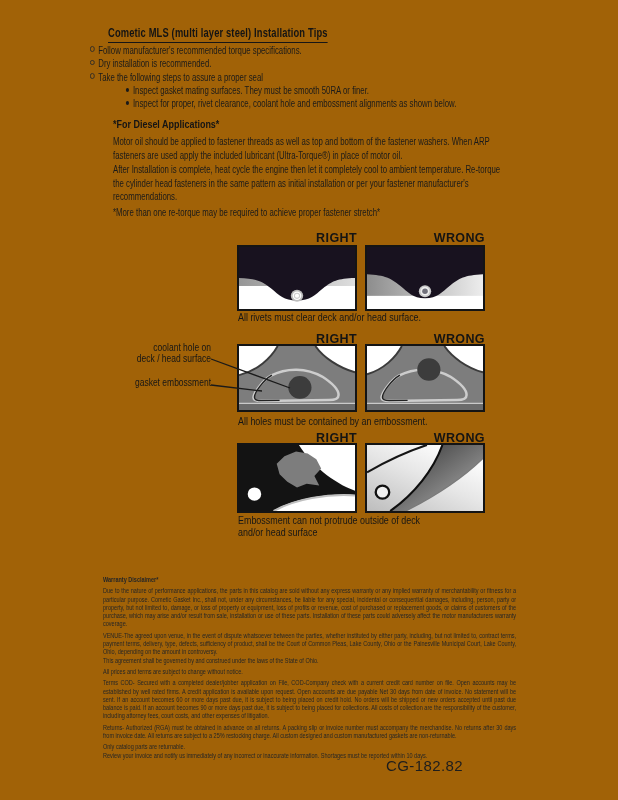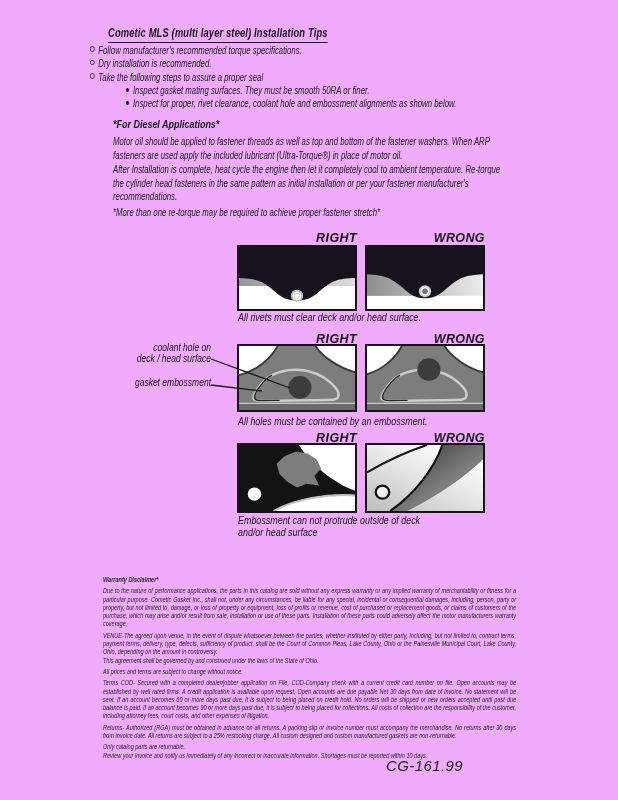--- a/index.html
+++ b/index.html
@@ -1,18 +1,18 @@
 <!DOCTYPE html>
 <html><head>
 <meta charset="utf-8">
 <style>
   html,body{margin:0;padding:0;background:#ffffff;}
   .page{
-    position:relative;width:618px;height:800px;background:#f0abfc;overflow:hidden;
-    font-family:"Liberation Sans","DejaVu Sans",sans-serif;color:#1c1c1c;font-style:italic;
+    position:relative;width:618px;height:800px;background:#a16207;overflow:hidden;
+    font-family:"Liberation Sans","DejaVu Sans",sans-serif;color:#1c1c1c;
   }
   .abs{position:absolute;}
   .cx{transform-origin:0 0;}
   .pl{white-space:pre-line;}
 
   .title{
     left:108px;top:25px;font-size:13px;font-weight:bold;letter-spacing:.2px;
     transform:scaleX(.72);border-bottom:1.5px solid #161616;padding-bottom:1.5px;
     white-space:nowrap;color:#141414;
   }
@@ -195,15 +195,15 @@
     <p class="pl">Due to the nature of performance applications, the parts in this catalog are sold without any express warranty or any implied warranty of merchantability or fitness for a particular purpose.  Cometic Gasket Inc., shall not, under any circumstances, be liable for any special, incidental or consequential damages, including, person, party or property, but not limited to, damage, or loss of property or equipment, loss of profits or revenue, cost of purchased or replacement goods, or claims of customers of the purchase, which may arise and/or result from sale, installation or use of these parts.  Installation of these parts could adversely affect the motor manufacturers warranty coverage.</p>
     <p class="pl">VENUE-The agreed upon venue, in the event of dispute whatsoever between the parties, whether instituted by either party, including, but not limited to, contract terms, payment terms, delivery, type, defects, sufficiency of product, shall be the Court of Common Pleas, Lake County, Ohio or the Painesville Municipal Court, Lake County, Ohio, depending on the amount in controversy.
 This agreement shall be governed by and construed under the laws of the State of Ohio.</p>
     <p class="pl">All prices and terms are subject to change without notice.</p>
     <p class="pl">Terms COD- Secured with a completed dealer/jobber application on File, COD-Company check with a current credit card number on file.  Open accounts may be established by well rated firms.  A credit application is available upon request.  Open accounts are due payable Net 30 days from date of invoice.  No statement will be sent.  If an account becomes 60 or more days past due, it is subject to being placed on credit hold.  No orders will be shipped or new orders accepted until past due balance is paid.  If an account becomes 90 or more days past due, it is subject to being placed for collections.  All costs of collection are the responsibility of the customer, including attorney fees, court costs, and other expenses of litigation.</p>
     <p class="pl">Returns- Authorized (RGA) must be obtained in advance on all returns.  A packing slip or invoice number must accompany the merchandise.  No returns after 30 days from invoice date.  All returns are subject to a 25% restocking charge.  All custom designed and custom manufactured gaskets are non-returnable.</p>
     <p class="pl">Only catalog parts are returnable.
 Review your invoice and notify us immediately of any incorrect or inaccurate information.  Shortages must be reported within 10 days.</p>
   </div>
 
-  <div class="abs code">CG-161.99</div>
+  <div class="abs code">CG-182.82</div>
 
 </div>
 
 </body></html>

